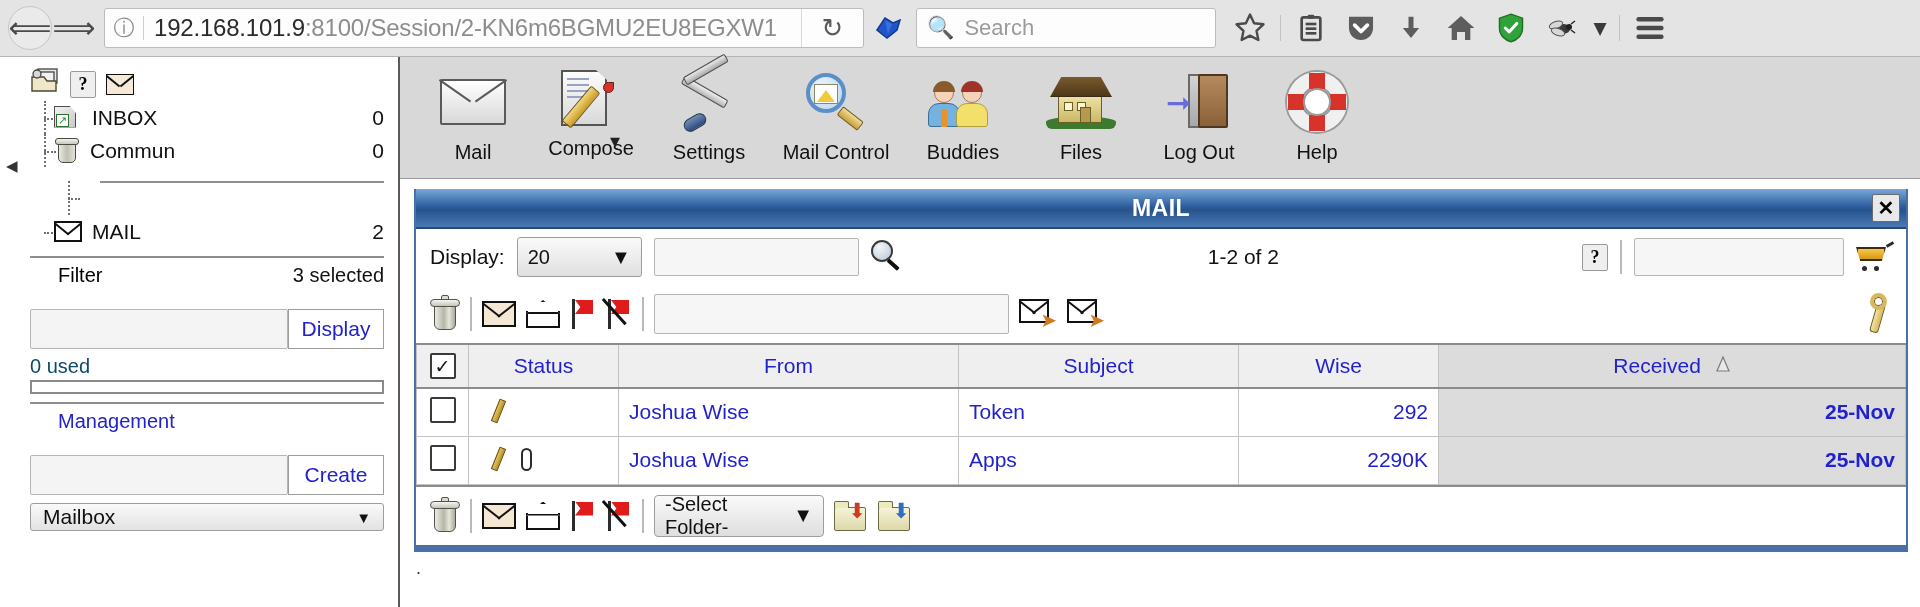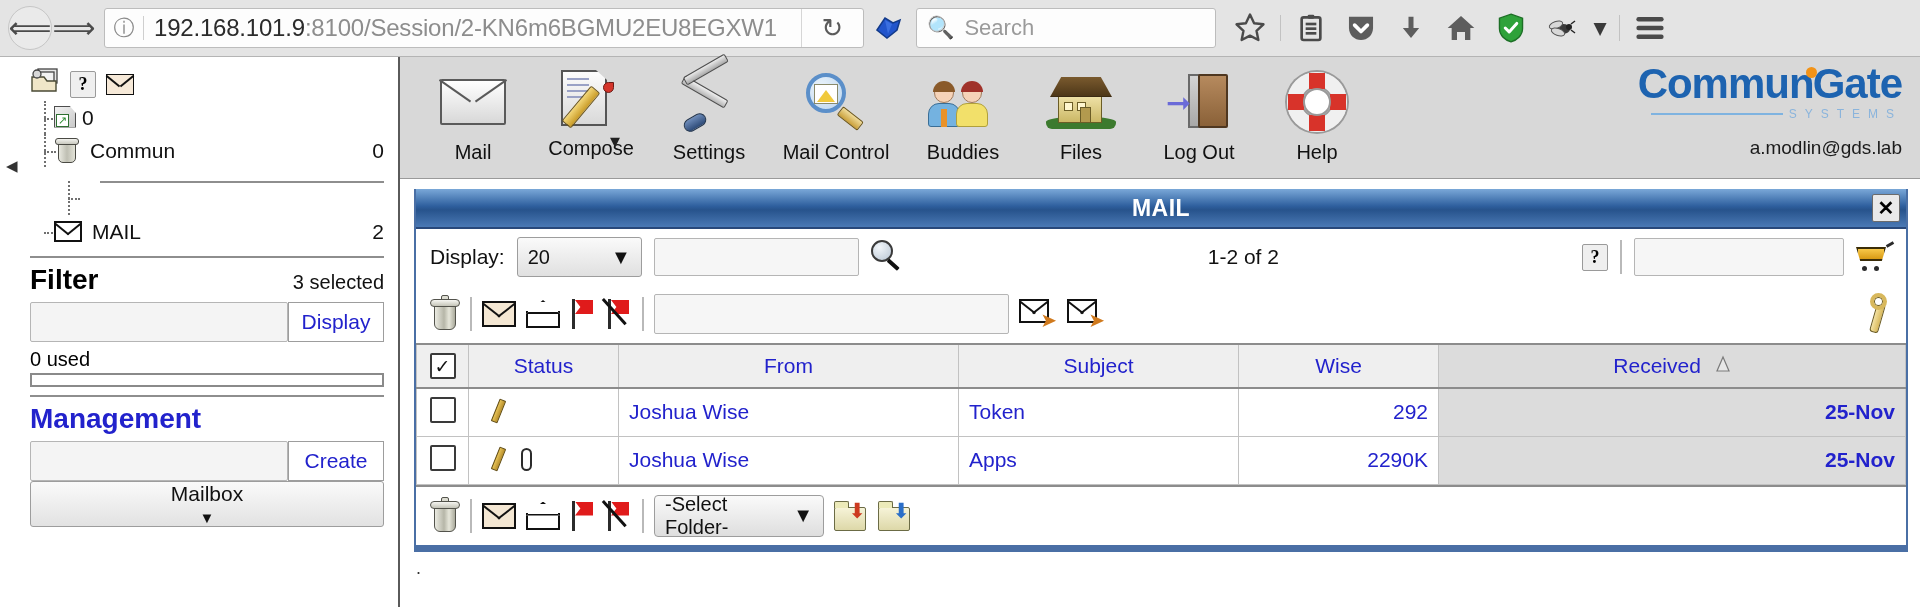--- a/index.html
+++ b/index.html
@@ -184,43 +184,43 @@
   .env-plain:before, .env-plain:after {
     content:""; position:absolute; top:0px; width:17px; height:1.5px; background:#111;
   }
   .env-plain:before { left:0px; transform-origin:left top; transform: rotate(39deg);}
   .env-plain:after { right:0px; transform-origin:right top; transform: rotate(-39deg);}
 
   .hr-thin { height:0; border-top:2px solid #8e8e8e; margin: 6px 0 6px 70px; }
   .hr-full { height:0; border-top:2px solid #8e8e8e; margin: 8px 0 6px 0; }
 
   .sec-title-row { display:flex; align-items:baseline; justify-content:space-between; }
-  .sec-title { font-size: 28px; font-weight: bold; color:#000; }
+  .sec-title { font-size: 20px; font-weight: normal; color:#000;margin-left:28px; }
   .sec-title.link { color:#2222cc; }
   .sec-note { font-size: 20px; color:#111; }
 
-  .field-row { display:flex; align-items:flex-end; margin-top: 6px; }
+  .field-row { display:flex; align-items:flex-end; margin-top: 22px; }
   .txtin {
     flex:1; height: 40px;
     background:#f4f4f4; border:1px solid #b5b5b5; border-radius:2px;
   }
   .btn-box {
     min-width: 96px; height: 40px;
     background:#fff; border:1px solid #9d9d9d;
     display:flex; align-items:center; justify-content:center;
     color:#2222cc; font-size:21px;
   }
-  .used-label { font-size: 20px; color:#000000; margin-top: 6px; }
+  .used-label { font-size: 20px; color:#0c4a6e; margin-top: 6px; }
   .meter { height: 14px; border:2px solid #8a8a8a; background:#fff; margin-top:2px; }
   .selectbox {
-    margin-top: 0; height: 46px;
+    margin-top: 8px; height: 28px;
     background: linear-gradient(#fafafa,#e2e2e2);
     border:1px solid #9d9d9d; border-radius:3px;
     display:flex; align-items:center; justify-content:space-between;
-    padding: 0 12px; font-size: 21px; color:#111;flex-direction:column;
+    padding: 0 12px; font-size: 21px; color:#111;
   }
   .selectbox .car { font-size:15px; }
 
   
   #main { flex: 1; display:flex; flex-direction: column; min-width:0; background:#fff; }
 
   #cg-toolbar {
     background: #d8d8d8;
     border-bottom: 1px solid #9a9a9a;
     height: 122px;
@@ -698,20 +698,21 @@
       <span class="env-mini"></span>
     </div>
 
     <div class="folder-row">
       <span class="tree-line"></span>
       <span class="tree-tick"></span>
       <span class="ico-inbox">
         <span class="sheet"></span>
         <span class="grn">↗</span>
       </span>
+      <span class="fname">INBOX</span>
       <span class="fcount">0</span>
     </div>
 
     <div class="folder-row">
       <span class="tree-line"></span>
       <span class="tree-tick"></span>
       <span class="ico-trash">
         <span class="lid"></span>
         <span class="can"></span>
       </span>
@@ -863,28 +864,20 @@
             <span class="q q1"></span>
             <span class="q q2"></span>
             <span class="q q3"></span>
             <span class="q q4"></span>
             <span class="hole"></span>
           </span>
         </div>
         <div class="tb-label">Help</div>
       </div>
 
-      <div id="cg-brand">
-        <div class="brand-word"><span>Commun</span><span class="brand-dot"></span><span>Gate</span></div>
-        <div class="brand-sub">
-          <span class="brand-rule"></span>
-          <span class="brand-sys">SYSTEMS</span>
-        </div>
-        <div class="brand-user">a.modlin@gds.lab</div>
-      </div>
     </div>
 
     <div id="mail-window">
       <div id="mail-title">
         <span class="t">MAIL</span>
         <span id="mail-close">✕</span>
       </div>
 
       <div class="mail-body">
 

